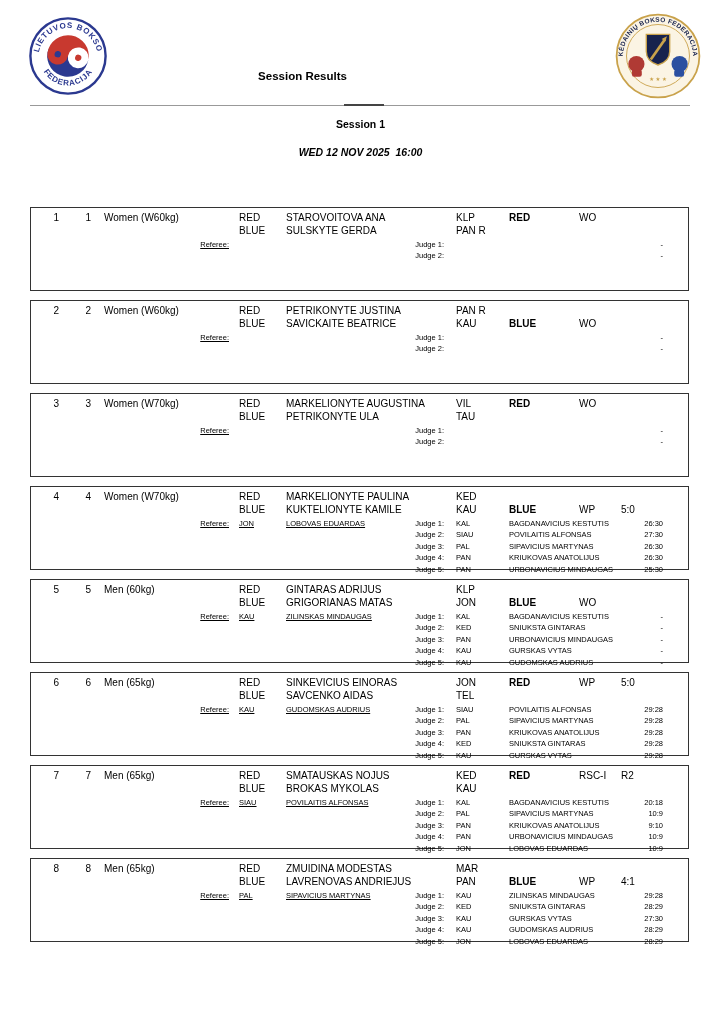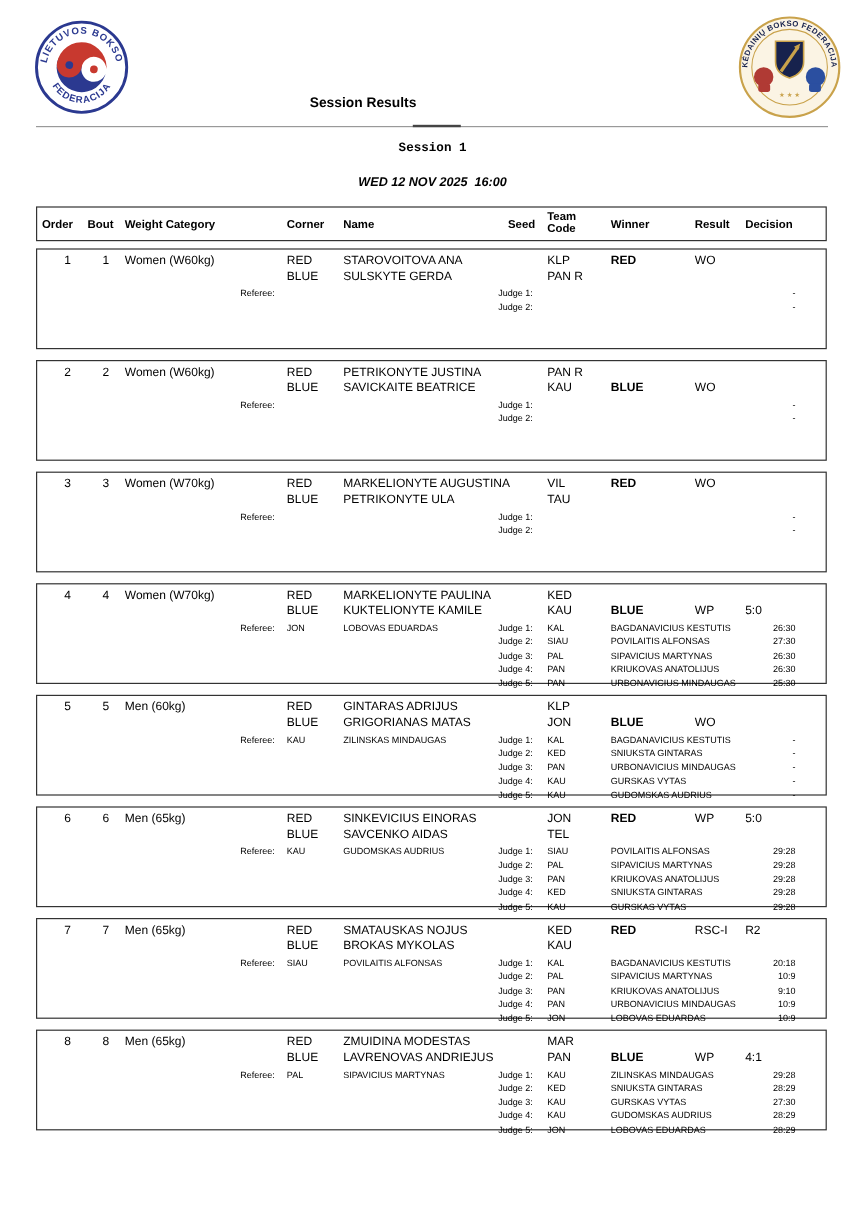--- a/index.html
+++ b/index.html
@@ -7,25 +7,25 @@
   body { width:721px; height:1024px; font-family:"Liberation Sans","DejaVu Sans",sans-serif; color:#000; }
   .page { position:relative; width:721px; height:1024px; background:#fff; overflow:hidden; }
 
   
   .logo { position:absolute; }
   .logo-left { left:28px; top:16px; width:80px; height:80px; }
   .logo-right { left:613px; top:10px; width:90px; height:92px; }
   .title { position:absolute; left:0; top:30px; width:710px; text-align:center;
            font-size:14px; font-weight:bold; letter-spacing:.2px; white-space:pre; }
   .subtitle { position:absolute; left:0; top:70px; width:605px; text-align:center;
-              font-size:11.5px; font-weight:bold;margin-top:10px; }
+              font-size:11.5px; font-weight:bold; }
   .divider { position:absolute; left:30px; top:105px; width:660px; height:1px; background:#999; }
   .divider-dark { position:absolute; left:314px; top:-1px; width:40px; height:2px; background:#444; }
   .session { position:absolute; left:0; top:118px; width:721px; text-align:center;
-             font-size:10.5px; font-weight:bold;font-family:Liberation Mono, monospace; }
+             font-size:10.5px; font-weight:bold; }
   .datetime { position:absolute; left:0; top:146px; width:721px; text-align:center;
               font-size:10.5px; font-weight:bold; white-space:pre;font-style:italic; }
 
   
   .thead { position:absolute; left:30px; top:172px; width:659px; height:29px;
            border:1px solid #333; font-size:9.5px; font-weight:bold; }
   .thead .c { top:9px; }
   .thead .c.two-line { top:3px; line-height:9.5px; white-space:pre-line; }
 
   
@@ -47,21 +47,21 @@
   .col-judgelabel{ left:340px; width:73px; text-align:right; }
   .h-order { left:4px; }
   .h-bout  { left:42px; }
 
   
   .bouts { position:absolute; left:30px; top:207px; width:659px; }
   .bout-box { position:relative; width:659px; height:84px; border:1px solid #333;
               margin-bottom:9px; font-size:10px; }
   .r1 { top:4px; }
   .r2 { top:16.5px; }
-  .r3 { top:32px; }
+  .r3 { top:32px;text-decoration:underline; }
   .fs7 { font-size:7.5px; }
   .b { font-weight:bold; }
 
   .judges { position:absolute; left:0; top:31px; right:0; }
   .judge-row { position:relative; height:11.4px; font-size:7.5px; }
   .judge-row .c { top:1px; }
 </style>
 </head>
 <body>
 
@@ -114,33 +114,20 @@
 
   <div class="subtitle">Session Results</div>
 
   <div class="divider">
     <div class="divider-dark"></div>
   </div>
 
   <div class="session">Session 1</div>
   <div class="datetime">WED 12 NOV 2025  16:00</div>
 
-  <div class="thead">
-    <span class="c h-order">Order</span>
-    <span class="c h-bout">Bout</span>
-    <span class="c col-weight">Weight Category</span>
-    <span class="c col-corner">Corner</span>
-    <span class="c col-name">Name</span>
-    <span class="c col-seed">Seed</span>
-    <span class="c col-team two-line">Team
-Code</span>
-    <span class="c col-winner">Winner</span>
-    <span class="c col-result">Result</span>
-    <span class="c col-decision">Decision</span>
-  </div>
 
   <div class="bouts" id="bouts">
   <div class="bout-box">
     <span class="c col-order r1">1</span>
     <span class="c col-bout r1">1</span>
     <span class="c col-weight r1">Women (W60kg)</span>
 
     <span class="c col-corner r1">RED</span>
     <span class="c col-name r1">STAROVOITOVA ANA</span>
     <span class="c col-team r1">KLP</span>

